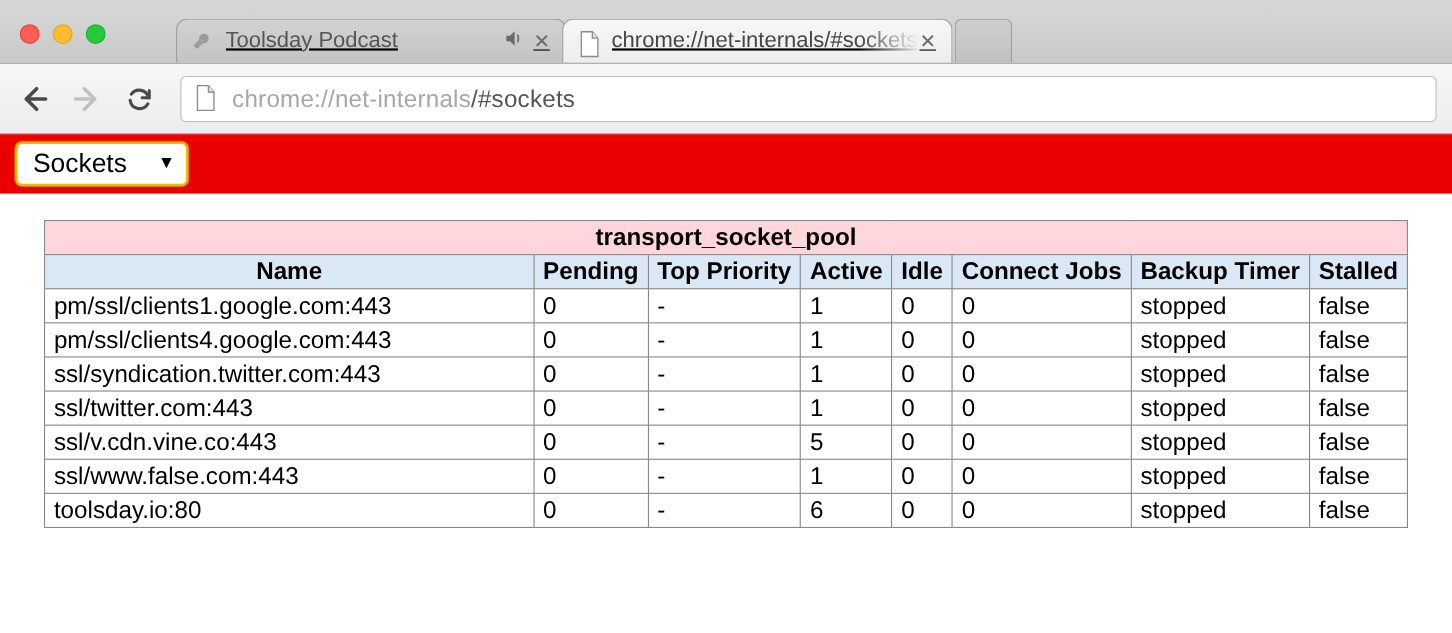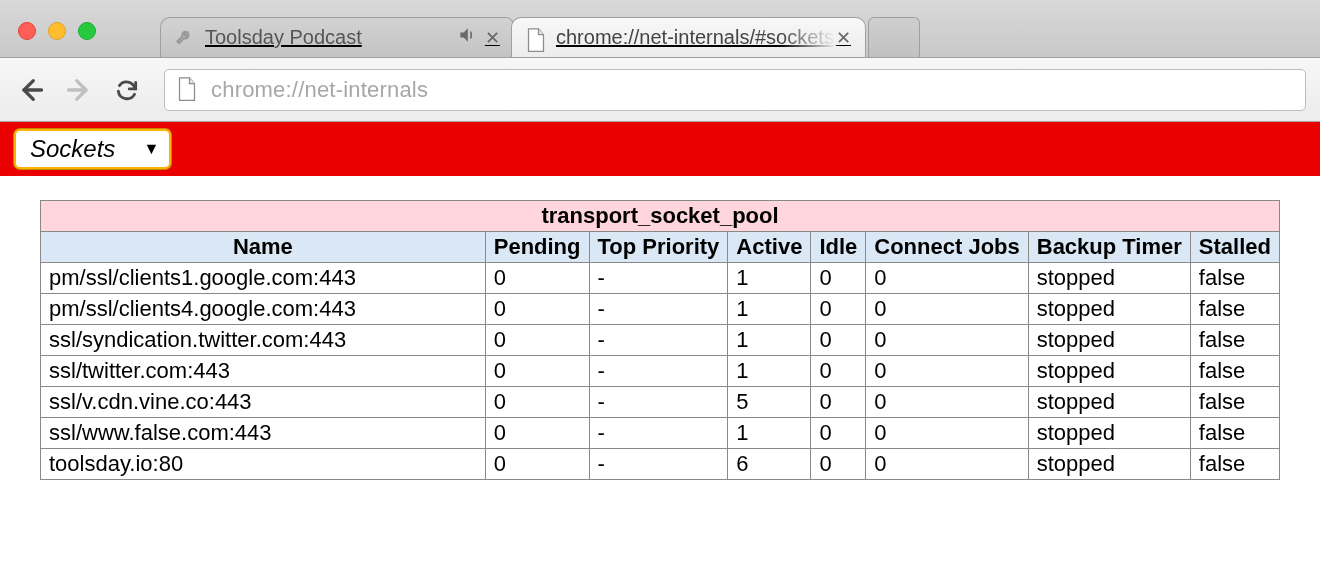--- a/index.html
+++ b/index.html
@@ -159,21 +159,20 @@
     border-radius: 6px;
     box-shadow: 0 0 0 1px #c68600;
     height: 40px;
     display: flex;
     align-items: center;
     padding: 0 10px 0 14px;
     font-size: 24px;
     color: #000;
     cursor: pointer;
     margin-right: 20px;
-    font-style: italic;
   }
   .select-section .caret {
     margin-left: 28px;
     font-size: 16px;
   }
   .capture-text {
     color: #fff;
     font-size: 28px;
   }
 
@@ -274,20 +273,21 @@
 
   <div class="address-bar">
     <span class="page-icon">
       <svg viewBox="0 0 24 30">
         <path d="M3 1h12l6 7v20H3z" fill="#fff" stroke="#8c8c8c" stroke-width="1.5"></path>
         <path d="M15 1v7h6" fill="#e8e8e8" stroke="#8c8c8c" stroke-width="1.5"></path>
       </svg>
     </span>
     <span class="url-display">
       <span>chrome://net-internals</span>
+        <span class="path">/#sockets</span>
     </span>
   </div>
 </div>
 
 <div class="capture-bar">
   <div class="select-section">
     <span>Sockets</span>
     <span class="caret">▼</span>
   </div>
 </div>

